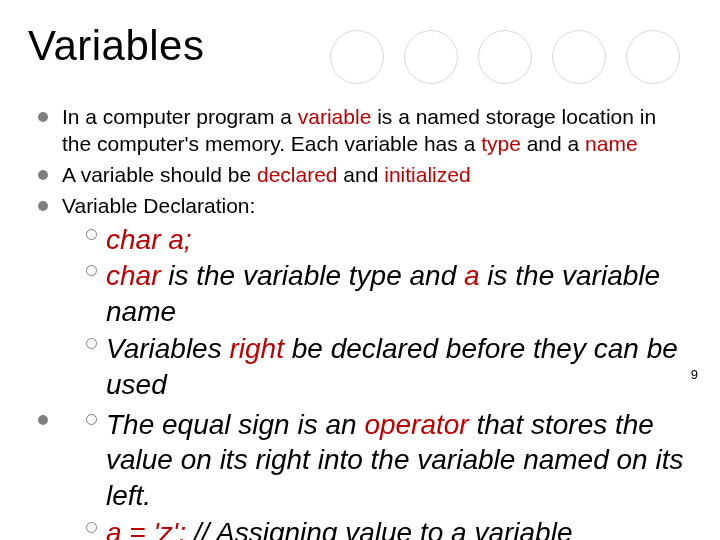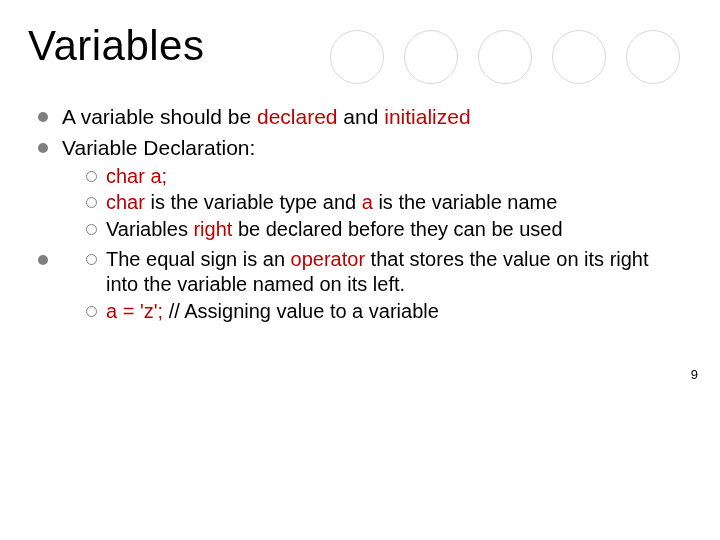--- a/index.html
+++ b/index.html
@@ -62,23 +62,24 @@
     border-radius: 50%;
   }
   ul.lvl2 {
     list-style: none;
     margin: 2px 0 4px 0;
     padding: 0 0 0 22px;
   }
   ul.lvl2 > li {
     position: relative;
     padding-left: 22px;
-    font-size: 20px;
+    font-size: 28px;
     line-height: 1.28;
     margin-bottom: 1px;
+    font-style: italic;
   }
   ul.lvl2 > li::before {
     content: "";
     position: absolute;
     left: 2px;
     top: 7px;
     width: 9px;
     height: 9px;
     border: 1px solid #7f7f7f;
     border-radius: 50%;
@@ -99,20 +100,21 @@
 <div class="slide">
   <div class="circles">
       <div class="c"></div>
       <div class="c"></div>
       <div class="c"></div>
       <div class="c"></div>
       <div class="c"></div>
     </div>
   <h1 class="title">Variables</h1>
   <ul class="lvl1">
+      <li><span>In a computer program a </span><span class="red">variable</span><span> is a named storage location in the computer's memory. Each variable has a </span><span class="red">type</span><span> and a </span><span class="red">name</span></li>
       <li><span>A variable should be </span><span class="red">declared</span><span> and </span><span class="red">initialized</span></li>
       <li><span>Variable Declaration:</span><ul class="lvl2">
           <li><span class="red">char a;</span></li>
           <li><span class="red">char</span><span> is the variable type and </span><span class="red">a</span><span> is the variable name</span></li>
           <li><span>Variables </span><span class="red">right</span><span> be declared before they can be used</span></li>
         </ul></li>
       <li><ul class="lvl2">
           <li><span>The equal sign is an </span><span class="red">operator</span><span> that stores the value on its right into the variable named on its left.</span></li>
           <li><span class="red">a = 'z'; </span><span>// Assigning value to a variable</span></li>
         </ul></li>

